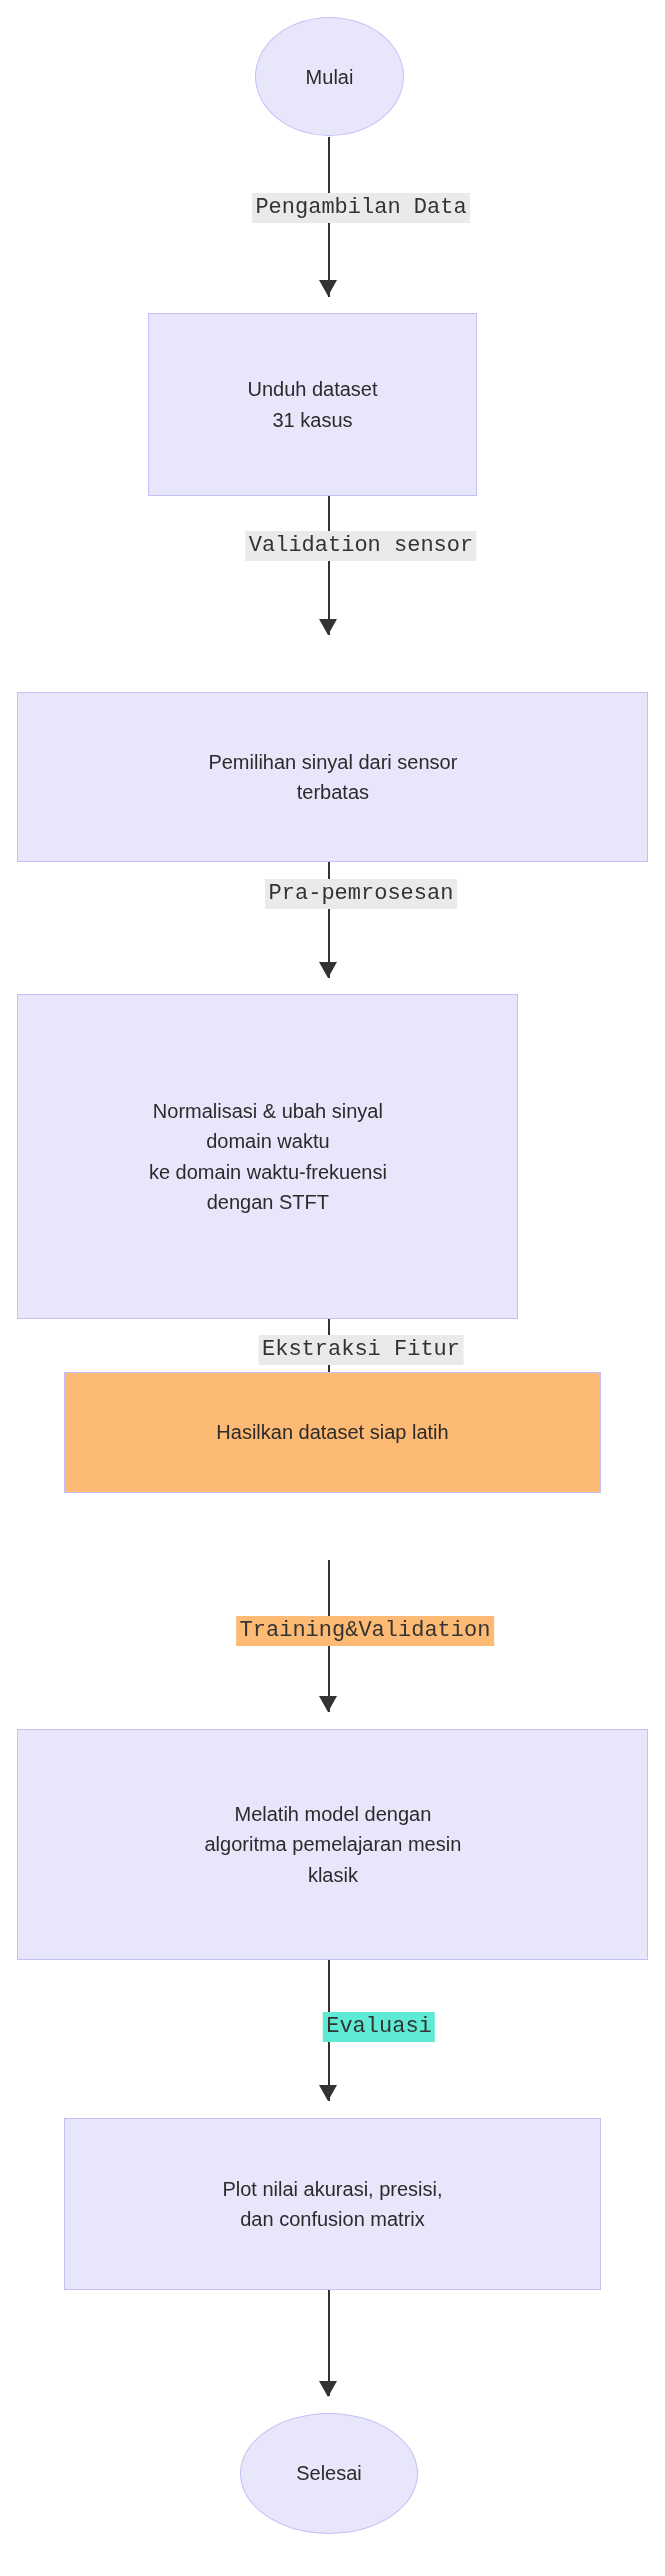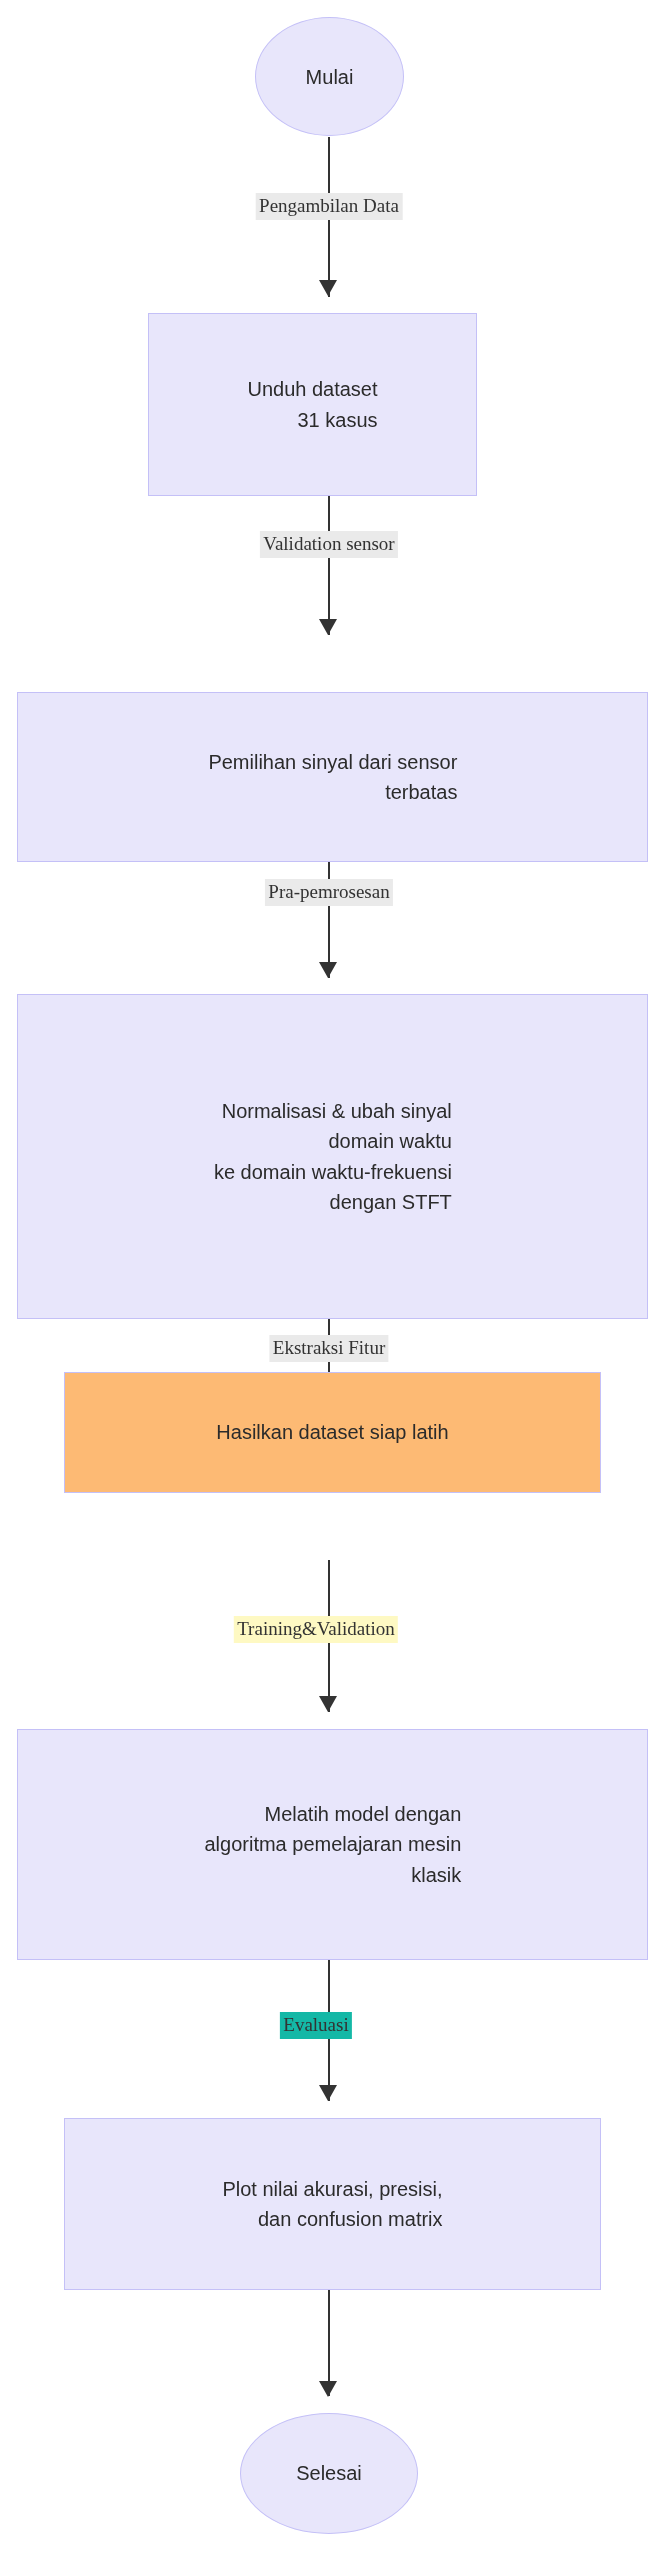--- a/index.html
+++ b/index.html
@@ -18,21 +18,21 @@
     overflow: hidden;
   }
   .node {
     position: absolute;
     box-sizing: border-box;
     background: #e8e6fb;
     border: 1.3px solid #c4c0f7;
     display: flex;
     align-items: center;
     justify-content: center;
-    text-align: right;
+    text-align: center;
     color: #2b2b2b;
     font-size: 20px;
     line-height: 1.52;
     font-family: "Liberation Sans", sans-serif;
   }
   .node-terminal {
     border-radius: 50% / 50%;
   }
   .node-process {
     border-radius: 0px;
@@ -56,26 +56,27 @@
     width: 0;
     height: 0;
     border-left: 9.4px solid transparent;
     border-right: 9.4px solid transparent;
     border-top: 16px solid #333333;
   }
   .edge-label {
     position: absolute;
     background: #eaeaea;
     color: #333333;
-    font-size: 19px;
+    font-size: 22px;
     line-height: 1.2;
-    font-family: Liberation Serif, serif;
+    font-family: Liberation Mono, monospace;
     white-space: nowrap;
     padding: 2px 3.4px;
     transform: translateX(-50%);
+    margin-left: 32px;
   }
 </style>
 </head>
 <body>
 
 <div id="flow-root">
     <div class="edge" style="left: 0px; top: 0px;">
       <div class="edge-line" style="left: 328px; top: 137px; height: 160px; background: rgb(51, 51, 51);"></div>
       <div class="edge-arrow" style="left: 319px; top: 280px; border-top-color: rgb(51, 51, 51);"></div>
       <div class="edge-label" style="left: 329px; top: 193px; background: rgb(234, 234, 234);">Pengambilan Data</div>
@@ -91,43 +92,43 @@
       <div class="edge-label" style="left: 329px; top: 879px; background: rgb(234, 234, 234);">Pra-pemrosesan</div>
     </div>
     <div class="edge" style="left: 0px; top: 0px;">
       <div class="edge-line" style="left: 328px; top: 1319px; height: 105px; background: rgb(51, 51, 51);"></div>
       <div class="edge-arrow" style="left: 319px; top: 1407px; border-top-color: rgb(51, 51, 51);"></div>
       <div class="edge-label" style="left: 329px; top: 1335px; background: rgb(234, 234, 234);">Ekstraksi Fitur</div>
     </div>
     <div class="edge" style="left: 0px; top: 0px;">
       <div class="edge-line" style="left: 328px; top: 1560px; height: 152px; background: rgb(51, 51, 51);"></div>
       <div class="edge-arrow" style="left: 319px; top: 1696px; border-top-color: rgb(51, 51, 51);"></div>
-      <div class="edge-label" style="left: 316px; top: 1616px; background: #fef9c3;">Training&amp;Validation</div>
+      <div class="edge-label" style="left: 333px; top: 1616px; background: #fdba74;">Training&amp;Validation</div>
     </div>
     <div class="edge" style="left: 0px; top: 0px;">
       <div class="edge-line" style="left: 328px; top: 1959px; height: 142px; background: rgb(51, 51, 51);"></div>
       <div class="edge-arrow" style="left: 319px; top: 2085px; border-top-color: rgb(51, 51, 51);"></div>
-      <div class="edge-label" style="left: 316px; top: 2012px; background: #14b8a6;">Evaluasi</div>
+      <div class="edge-label" style="left: 347px; top: 2012px; background: #5eead4;">Evaluasi</div>
     </div>
     <div class="edge" style="left: 0px; top: 0px;">
       <div class="edge-line" style="left: 328px; top: 2289px; height: 107px; background: rgb(51, 51, 51);"></div>
       <div class="edge-arrow" style="left: 319px; top: 2381px; border-top-color: rgb(51, 51, 51);"></div>
     </div>
     <div class="node node-terminal" style="left: 255px; top: 17.4px; width: 149px; height: 119px; background: rgb(232, 230, 251); border-color: rgb(196, 192, 247); color: rgb(43, 43, 43);">
       <span class="node-label">Mulai</span>
     </div>
     <div class="node node-process" style="left: 148px; top: 313px; width: 329px; height: 183px; background: rgb(232, 230, 251); border-color: rgb(196, 192, 247); color: rgb(43, 43, 43);">
       <span class="node-label">Unduh dataset
 31 kasus</span>
     </div>
     <div class="node node-process" style="left: 17.4px; top: 652px; width: 631px; height: 170px; background: rgb(232, 230, 251); border-color: rgb(196, 192, 247); color: rgb(43, 43, 43); margin-top: 40px;">
       <span class="node-label">Pemilihan sinyal dari sensor
 terbatas</span>
     </div>
-    <div class="node node-process" style="left: 17.4px; top: 994px; width: 631px; height: 325px; background: rgb(232, 230, 251); border-color: rgb(196, 192, 247); color: rgb(43, 43, 43);">
+    <div class="node node-process" style="left: 17.4px; top: 994px; width: 501px; height: 325px; background: rgb(232, 230, 251); border-color: rgb(196, 192, 247); color: rgb(43, 43, 43);">
       <span class="node-label">Normalisasi &amp; ubah sinyal
 domain waktu
 ke domain waktu-frekuensi
 dengan STFT</span>
     </div>
     <div class="node node-process" style="left: 64px; top: 1372px; width: 537px; height: 121px; background: #fdba74; border-color: rgb(196, 192, 247); color: rgb(43, 43, 43);">
       <span class="node-label">Hasilkan dataset siap latih</span>
     </div>
     <div class="node node-process" style="left: 64px; top: 2118px; width: 537px; height: 172px; background: rgb(232, 230, 251); border-color: rgb(196, 192, 247); color: rgb(43, 43, 43);">
       <span class="node-label">Plot nilai akurasi, presisi,

